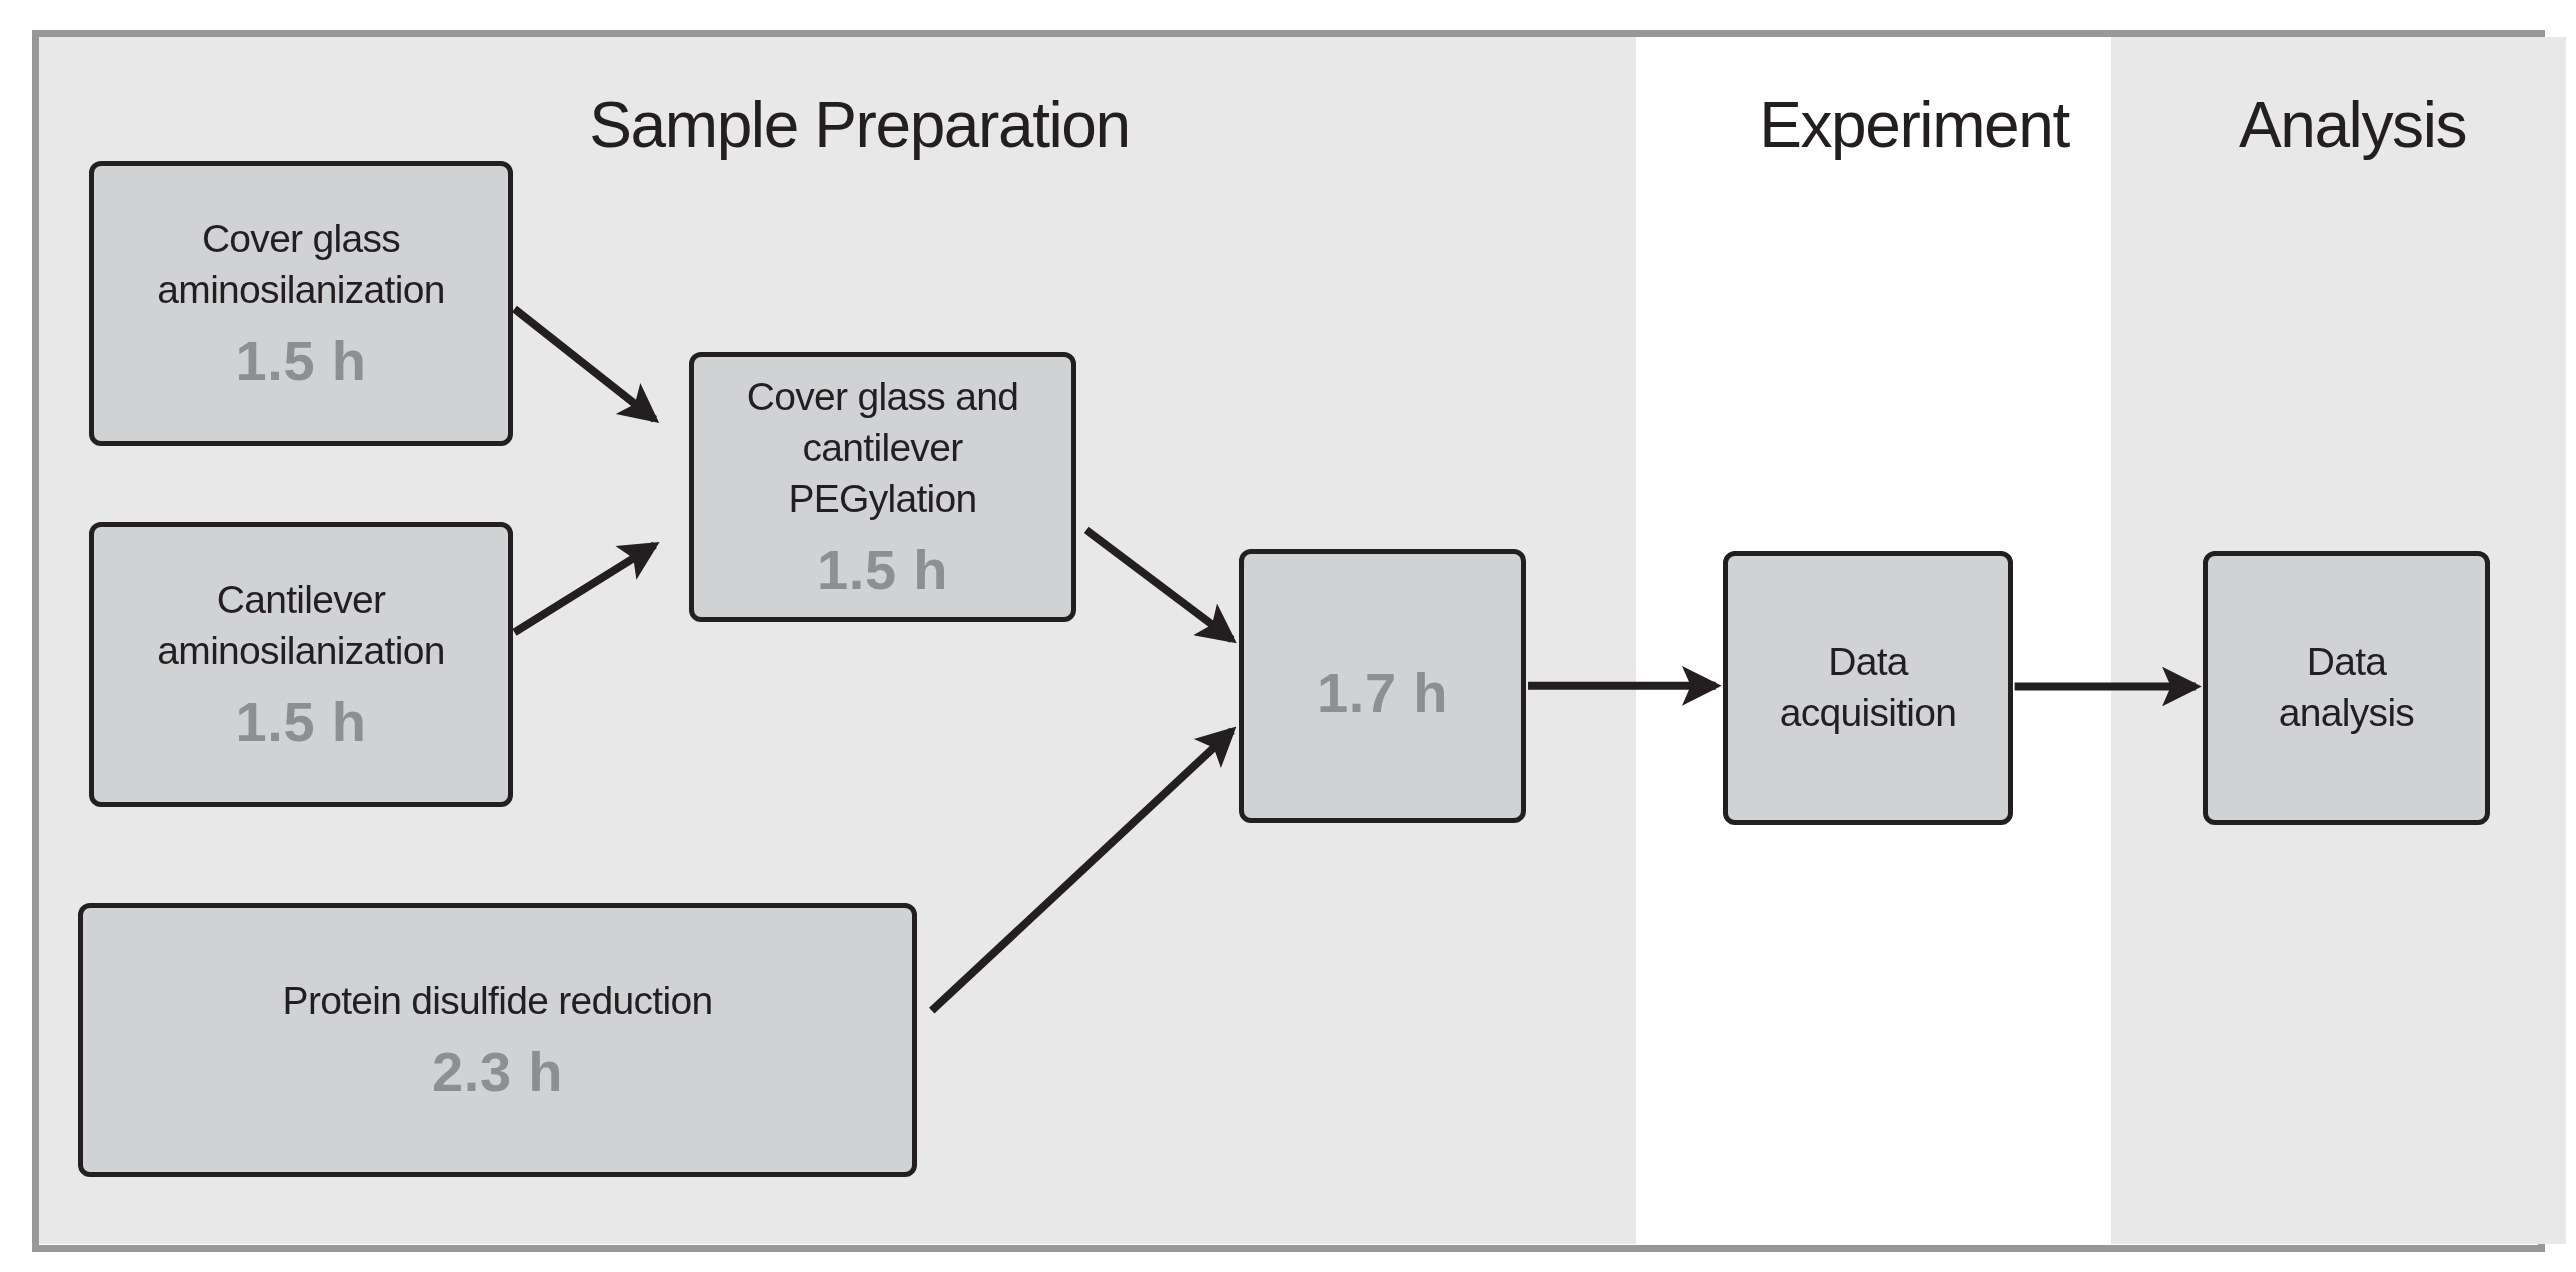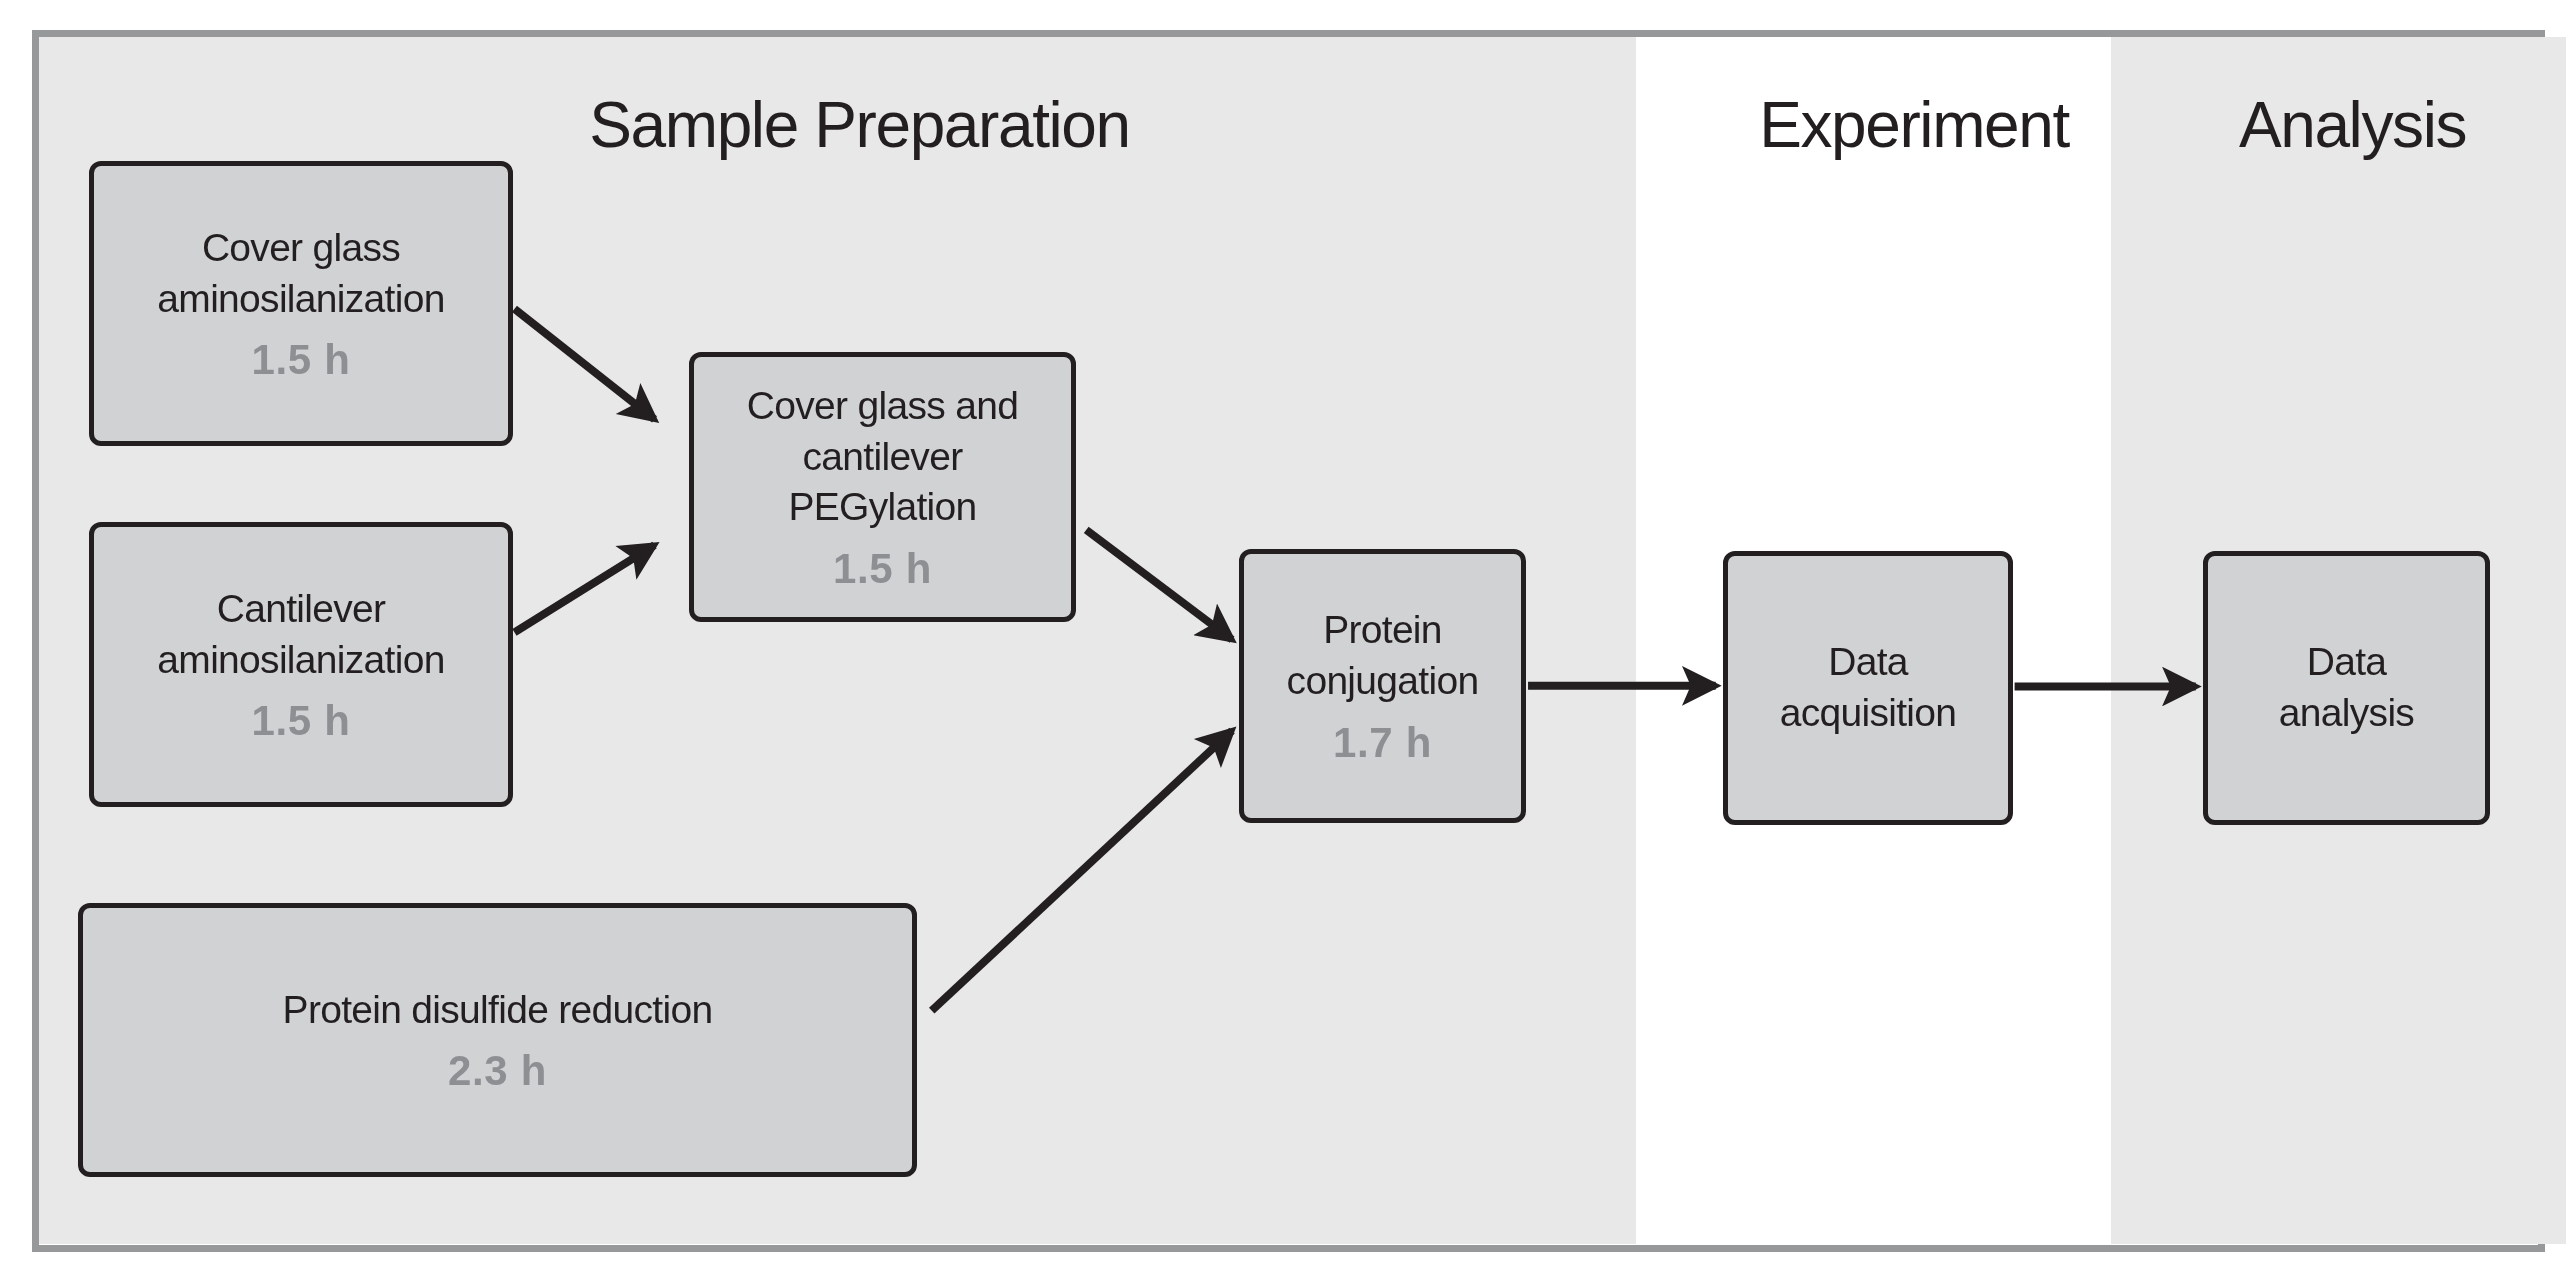--- a/index.html
+++ b/index.html
@@ -54,21 +54,21 @@
     text-align:center;
     color:var(--text-dark);
   }
   .step-label{
     font-size:39px;
     line-height:1.3;
     letter-spacing:-0.7px;
     white-space:pre-line;
   }
   .step-duration{
-    font-size:42px;
+    font-size:56px;
     font-weight:bold;
     color:var(--duration-gray);
     letter-spacing:0.7px;
     margin-top:12px;
   }
   .step-cover-glass{left:89px;top:161px;width:424px;height:285px;}
   .step-cantilever{left:89px;top:522px;width:424px;height:285px;}
   .step-pegylation{left:689px;top:352px;width:387px;height:270px;}
   .step-disulfide{left:78px;top:903px;width:839px;height:274px;}
   .step-conjugation{left:1239px;top:549px;width:287px;height:274px;}
@@ -132,22 +132,20 @@
 PEGylation</div>
     <div class="step-duration">1.5 h</div>
   </div>
 
   <div class="step step-disulfide">
     <div class="step-label">Protein disulfide reduction</div>
     <div class="step-duration">2.3 h</div>
   </div>
 
   <div class="step step-conjugation">
-    <div class="step-label">Protein
-conjugation</div>
     <div class="step-duration">1.7 h</div>
   </div>
 
   <div class="step step-acquisition">
     <div class="step-label">Data
 acquisition</div>
   </div>
 
   <div class="step step-analysis">
     <div class="step-label">Data

